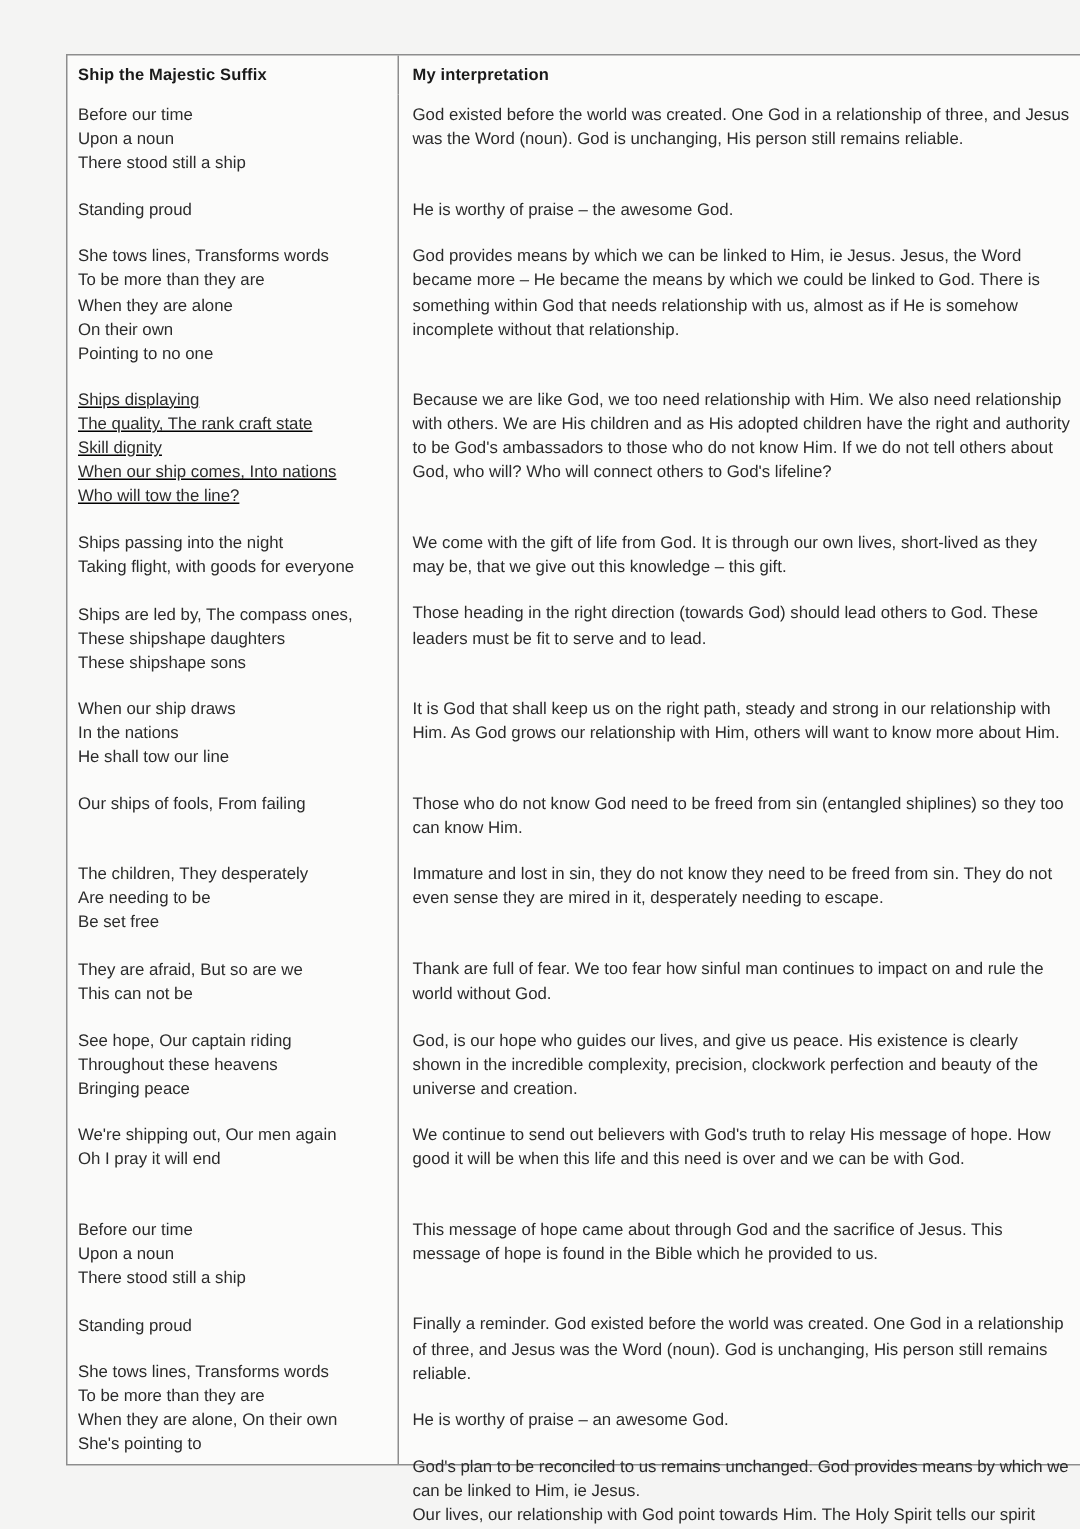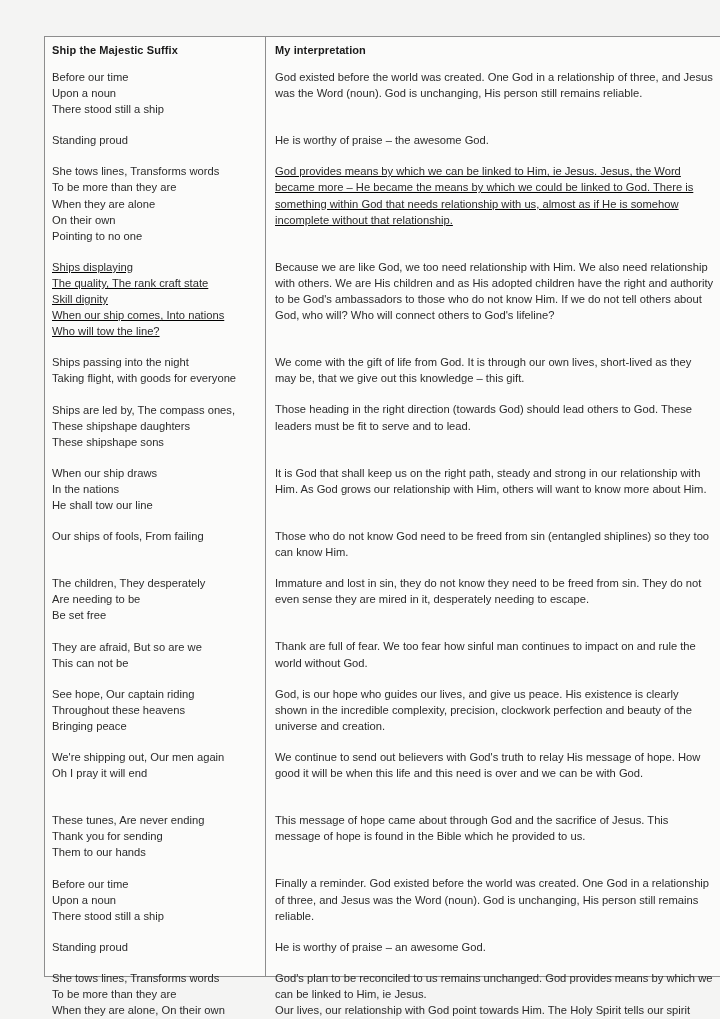--- a/index.html
+++ b/index.html
@@ -177,25 +177,20 @@
             <div class="stanza" style="min-height: 48.2812px;">
               <div class="line">See hope, Our captain riding</div>
               <div class="line">Throughout these heavens</div>
               <div class="line">Bringing peace</div>
             </div>
             <div class="stanza" style="min-height: 48.2812px;">
               <div class="line">We're shipping out, Our men again</div>
               <div class="line">Oh I pray it will end</div>
             </div>
             <div class="stanza" style="min-height: 48.2812px;">
-              <div class="line">These tunes, Are never ending</div>
-              <div class="line">Thank you for sending</div>
-              <div class="line">Them to our hands</div>
-            </div>
-            <div class="stanza" style="min-height: 48.2812px;">
               <div class="line">Before our time</div>
               <div class="line">Upon a noun</div>
               <div class="line">There stood still a ship</div>
             </div>
             <div class="stanza" style="min-height: 16.0938px;">
               <div class="line">Standing proud</div>
             </div>
             <div class="stanza tight" style="min-height: 80.4688px;">
               <div class="line">She tows lines, Transforms words</div>
               <div class="line">To be more than they are</div>
@@ -205,21 +200,21 @@
           </div>
       </div>
       <div class="col-right">
         <div class="rows-right" id="interp-container">
             <div class="para-group" style="min-height: 48.2812px;">
               <p class="para">God existed before the world was created. One God in a relationship of three, and Jesus was the Word (noun). God is unchanging, His person still remains reliable.</p>
             </div>
             <div class="para-group" style="min-height: 16.0938px;">
               <p class="para">He is worthy of praise – the awesome God.</p>
             </div>
-            <div class="para-group" style="min-height: 80.4688px; text-decoration: underline;">
+            <div class="para-group" style="min-height: 80.4688px;">
               <p class="para">God provides means by which we can be linked to Him, ie Jesus. Jesus, the Word became more – He became the means by which we could be linked to God. There is something within God that needs relationship with us, almost as if He is somehow incomplete without that relationship.</p>
             </div>
             <div class="para-group" style="min-height: 80.4688px;">
               <p class="para">Because we are like God, we too need relationship with Him. We also need relationship with others. We are His children and as His adopted children have the right and authority to be God's ambassadors to those who do not know Him. If we do not tell others about God, who will? Who will connect others to God's lifeline?</p>
             </div>
             <div class="para-group" style="min-height: 32.1875px;">
               <p class="para">We come with the gift of life from God. It is through our own lives, short-lived as they may be, that we give out this knowledge – this gift.</p>
             </div>
             <div class="para-group" style="min-height: 48.2812px;">
               <p class="para">Those heading in the right direction (towards God) should lead others to God. These leaders must be fit to serve and to lead.</p>

